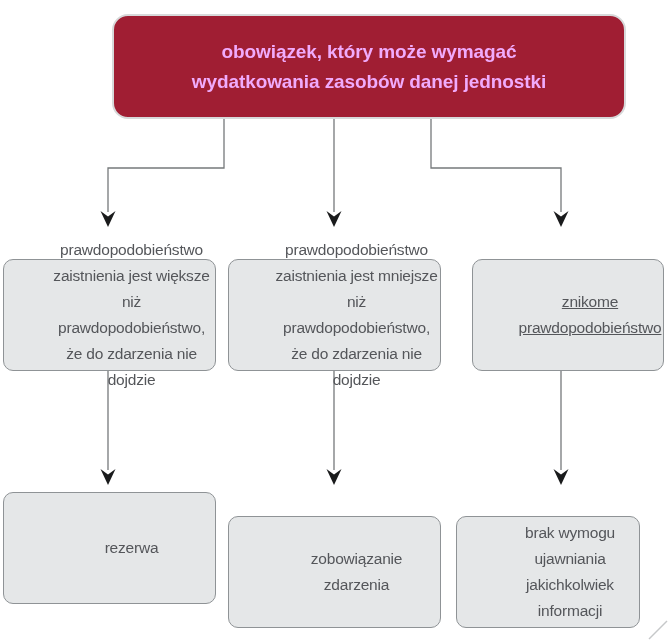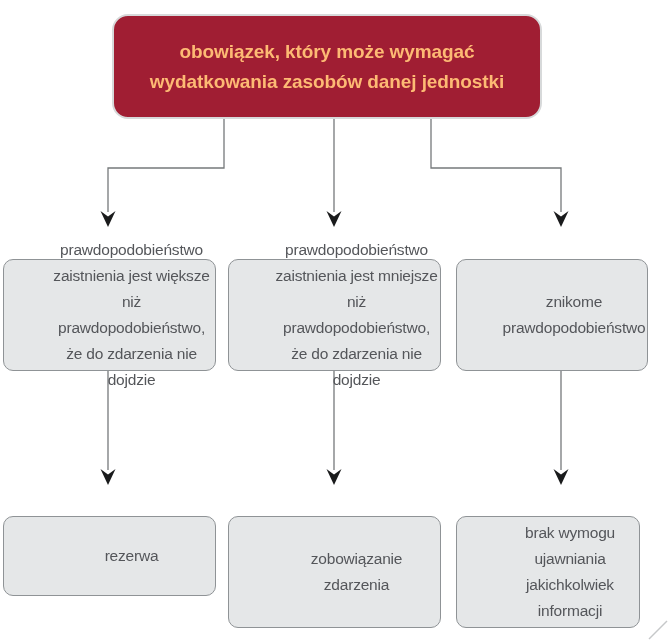--- a/index.html
+++ b/index.html
@@ -16,26 +16,26 @@
     left: 0; top: 0;
     width: 668px; height: 640px;
   }
   .conn-line { fill: none; stroke: #76797b; stroke-width: 1.3; }
   .arrow-head { fill: #1a1b1c; stroke: none; }
   .corner-mark { stroke: #c6c8c9; stroke-width: 1.4; }
 
   .root-node {
     position: absolute;
     left: 112px; top: 14px;
-    width: 430px; height: 105px;
+    width: 514px; height: 105px;
     box-sizing: border-box;
     background: #a01e33;
     border: 2px solid #d7d9da;
     border-radius: 16px;
-    color: #fdba74;
+    color: #f0abfc;
     font-weight: bold;
     font-size: 19px;
     line-height: 30px;
     letter-spacing: -0.1px;
     display: flex; align-items: center; justify-content: center;
     text-align: center;
     white-space: pre-line;
   }
   .node {
     position: absolute;
@@ -47,22 +47,22 @@
     font-size: 15.5px;
     line-height: 26px;
     letter-spacing: -0.2px;
     display: flex; align-items: center; justify-content: center;
     text-align: center;
     white-space: pre-line;
     padding-left: 44px;
   }
   .node.pos-a { left: 3px;   top: 259px; width: 213px; height: 112px; }
   .node.pos-b { left: 228px; top: 259px; width: 213px; height: 112px; }
-  .node.pos-c { left: 456px; top: 259px; width: 192px; height: 112px; }
-  .node.pos-d { left: 3px;   top: 516px; width: 213px; height: 80px; }
+  .node.pos-c { left: 472px; top: 259px; width: 192px; height: 112px; text-decoration: underline; }
+  .node.pos-d { left: 3px;   top: 492px; width: 213px; height: 112px; }
   .node.pos-e { left: 228px; top: 516px; width: 213px; height: 112px; }
   .node.pos-f { left: 456px; top: 516px; width: 184px; height: 112px; }
 </style>
 </head>
 <body>
 
 <div class="canvas">
 
   <svg class="connectors" viewBox="0 0 668 640" xmlns="http://www.w3.org/2000/svg" aria-hidden="true">
 

